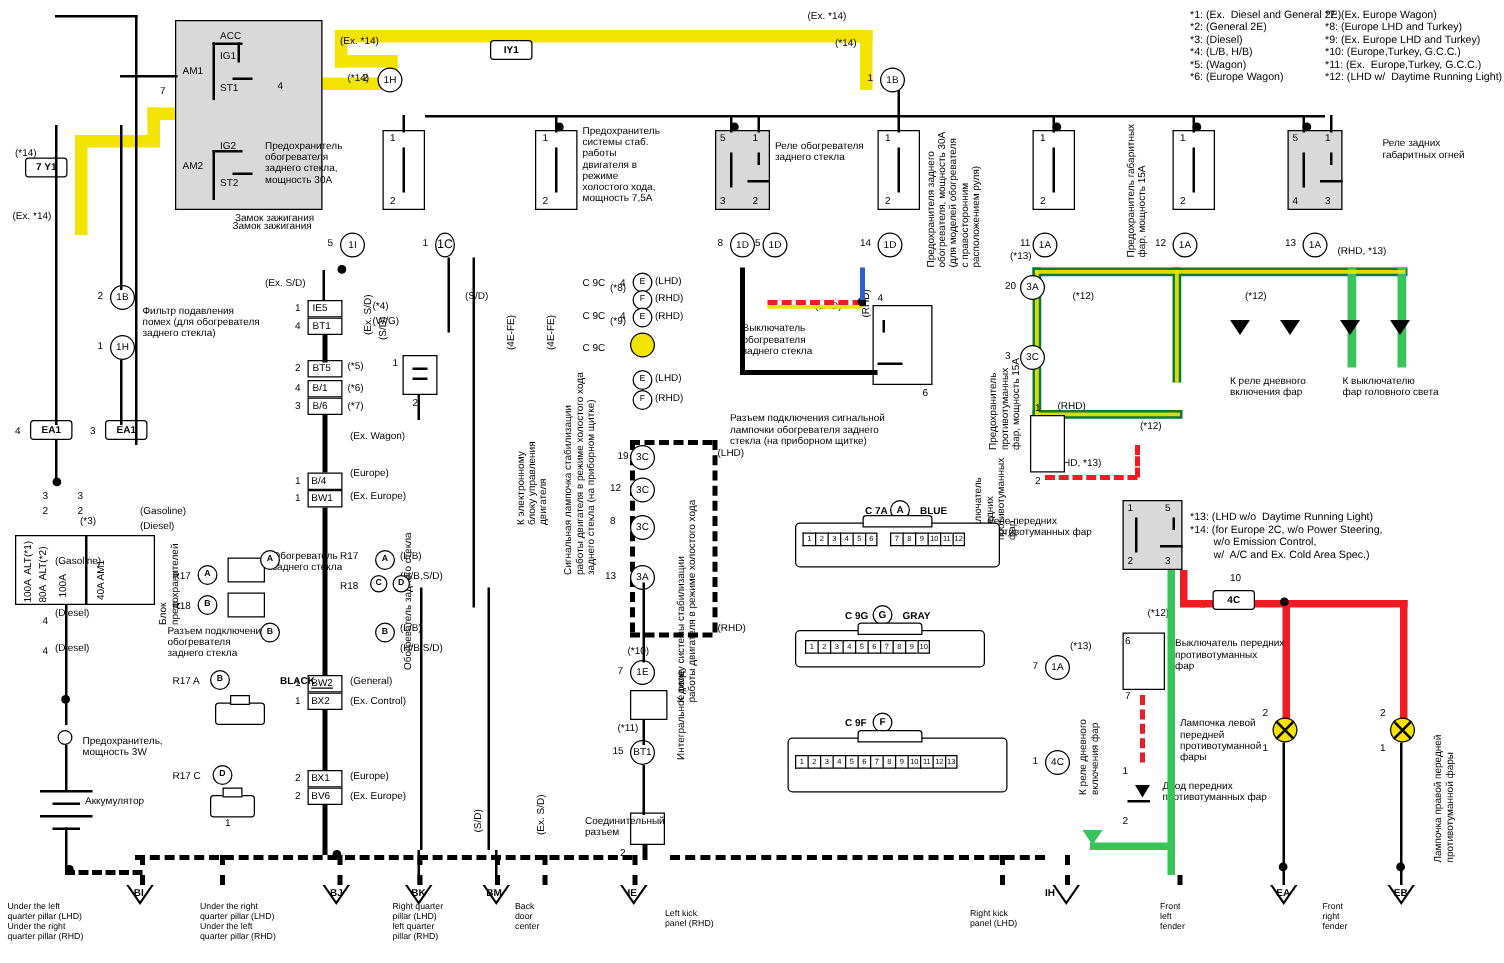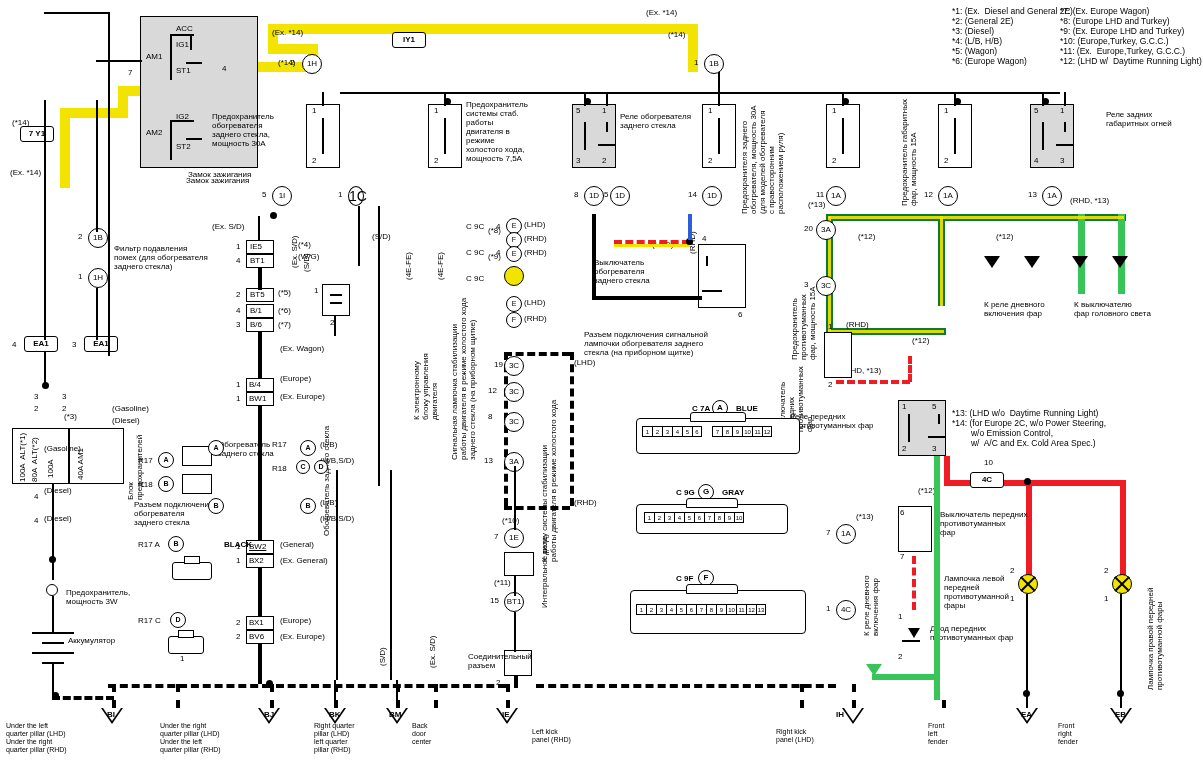--- a/index.html
+++ b/index.html
@@ -236,21 +236,21 @@
   <div class="ln" style="left:1042px;top:92px;width:1.6px;height:14px;"></div>
   <div class="ln" style="left:1064px;top:92px;width:1.6px;height:14px;"></div>
   <div class="dot" style="left:444px;top:98px;"></div>
   <div class="dot" style="left:584px;top:98px;"></div>
   <div class="dot" style="left:842px;top:98px;"></div>
   <div class="dot" style="left:954px;top:98px;"></div>
   <div class="dot" style="left:1042px;top:98px;"></div>
 
   <div class="circ" style="left:272px;top:186px;width:20px;height:20px;font-size:8px;line-height:18px;">1I</div>
   <div class="t" style="left:262px;top:190px;">5</div>
-  <div class="circ" style="left:348px;top:186px;width:16px;height:20px;font-size:14px;line-height:18px;">1C</div>
+  <div class="circ" style="left:348px;top:186px;width:16px;height:20px;font-size:10px;line-height:18px;">1C</div>
   <div class="t" style="left:338px;top:190px;">1</div>
   <div class="circ" style="left:584px;top:186px;width:20px;height:20px;font-size:8px;line-height:18px;">1D</div>
   <div class="t" style="left:574px;top:190px;">8</div>
   <div class="circ" style="left:610px;top:186px;width:20px;height:20px;font-size:8px;line-height:18px;">1D</div>
   <div class="t" style="left:604px;top:190px;">5</div>
   <div class="circ" style="left:702px;top:186px;width:20px;height:20px;font-size:8px;line-height:18px;">1D</div>
   <div class="t" style="left:688px;top:190px;">14</div>
   <div class="circ" style="left:826px;top:186px;width:20px;height:20px;font-size:8px;line-height:18px;">1A</div>
   <div class="t" style="left:816px;top:190px;">11</div>
   <div class="circ" style="left:938px;top:186px;width:20px;height:20px;font-size:8px;line-height:18px;">1A</div>
@@ -427,21 +427,21 @@
   <div class="t" style="left:280px;top:392px;">(Ex. Europe)</div>
   <div class="t" style="left:280px;top:344px;">(Ex. Wagon)</div>
 
   <div class="box" style="left:246px;top:540px;width:28px;height:14px;"></div>
   <div class="t" style="left:249px;top:542px;text-decoration:underline;">ВW2</div>
   <div class="t" style="left:236px;top:542px;">1</div>
   <div class="box" style="left:246px;top:554px;width:28px;height:14px;"></div>
   <div class="t" style="left:249px;top:556px;">ВХ2</div>
   <div class="t" style="left:236px;top:556px;">1</div>
   <div class="t" style="left:280px;top:540px;">(General)</div>
-  <div class="t" style="left:280px;top:556px;">(Ex. General)</div>
+  <div class="t" style="left:280px;top:556px;">(Ex. Control)</div>
 
   <div class="box" style="left:246px;top:616px;width:28px;height:14px;"></div>
   <div class="t" style="left:249px;top:618px;">ВХ1</div>
   <div class="t" style="left:236px;top:618px;">2</div>
   <div class="box" style="left:246px;top:630px;width:28px;height:14px;"></div>
   <div class="t" style="left:249px;top:632px;">ВV6</div>
   <div class="t" style="left:236px;top:632px;">2</div>
   <div class="t" style="left:280px;top:616px;">(Europe)</div>
   <div class="t" style="left:280px;top:632px;">(Ex. Europe)</div>
 

